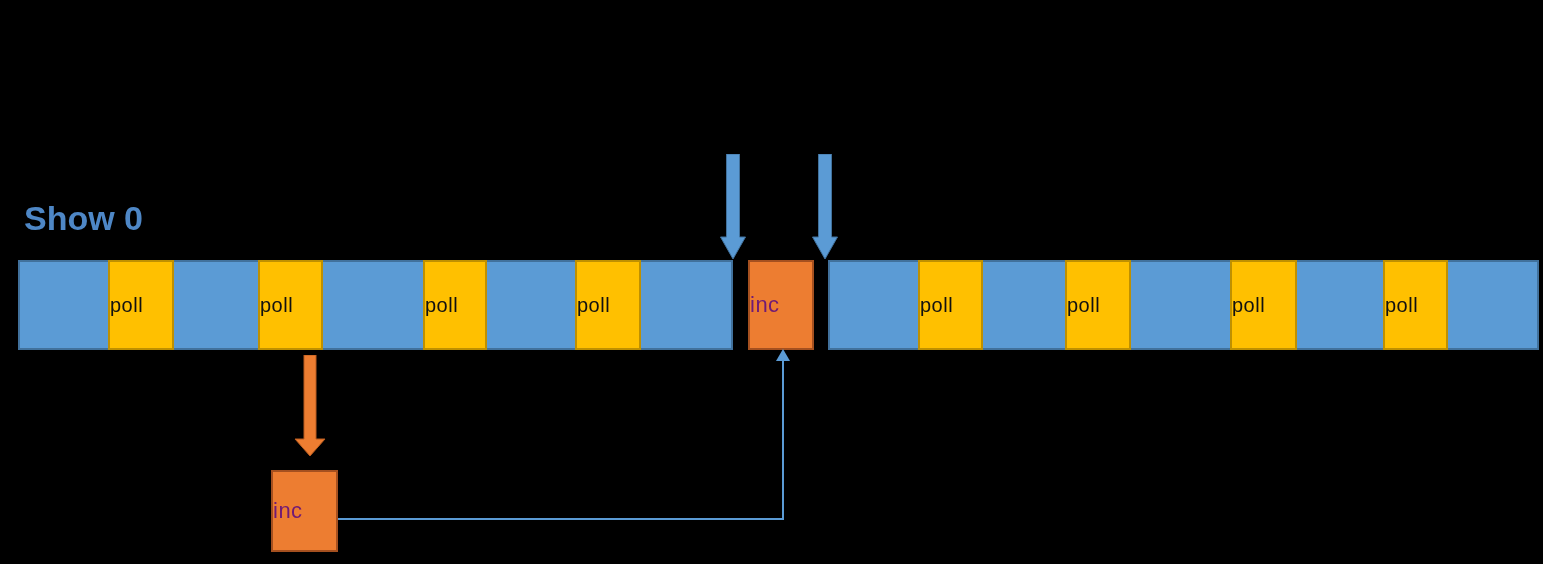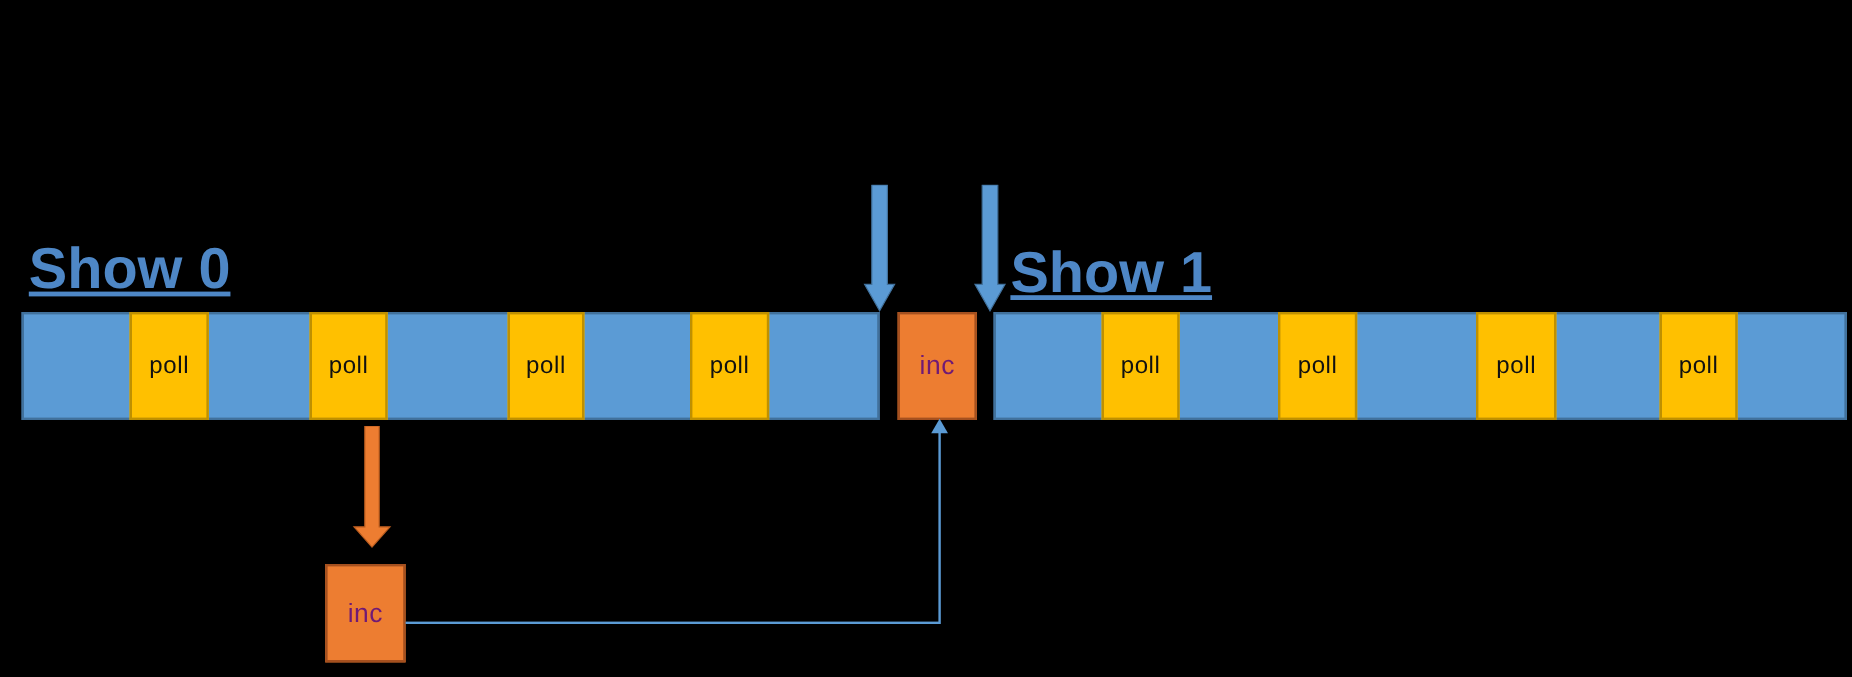--- a/index.html
+++ b/index.html
@@ -13,21 +13,21 @@
     height: 564px;
     background: var(--background, #000);
     overflow: hidden;
     font-family: "Liberation Sans", sans-serif;
   }
   .block {
     position: absolute;
     box-sizing: border-box;
     display: flex;
     align-items: center;
-    justify-content: center;
+    justify-content: flex-start;
   }
   .block.bar {
     background: var(--bar-fill, #5B9BD5);
     border: 2px solid var(--bar-border, #41719C);
   }
   .block.poll {
     background: var(--poll-fill, #FFC000);
     border: 2px solid var(--poll-border, #BF9000);
     color: #111;
     font-size: 20px;
@@ -36,25 +36,24 @@
   .block.inc {
     background: var(--inc-fill, #ED7D31);
     border: 2px solid var(--inc-border, #A5501F);
     color: #701a75;
     font-size: 22px;
     letter-spacing: 0.5px;
   }
   .show-label {
     position: absolute;
     font-weight: bold;
-    font-size: 48px;
+    font-size: 34px;
     line-height: 1;
     color: var(--label-text, #4E87C6);
     white-space: nowrap;
-    text-decoration: underline;
   }
   .arrow-svg {
     position: absolute;
   }
   .conn {
     position: absolute;
     background: var(--connector, #5B9BD5);
   }
   .conn-head {
     position: absolute;
@@ -64,21 +63,20 @@
     border-right: 7px solid transparent;
     border-bottom: 12px solid var(--connector, #5B9BD5);
   }
 </style>
 </head>
 <body>
 
 <div class="stage">
 
   <div class="show-label" style="left:24px; top:201px;">Show 0</div>
-  <div class="show-label" style="left:842px; top:204px;">Show 1</div>
 
   <div id="timeline">
       <div class="block bar" style="left: 18px; top: 260px; width: 715px; height: 90px;"></div>
       <div class="block bar" style="left: 828px; top: 260px; width: 711px; height: 90px;"></div>
       <div class="block poll" style="left: 108px; top: 260px; width: 66px; height: 90px;">
         <span>poll</span>
       </div>
       <div class="block poll" style="left: 258px; top: 260px; width: 65px; height: 90px;">
         <span>poll</span>
       </div>

